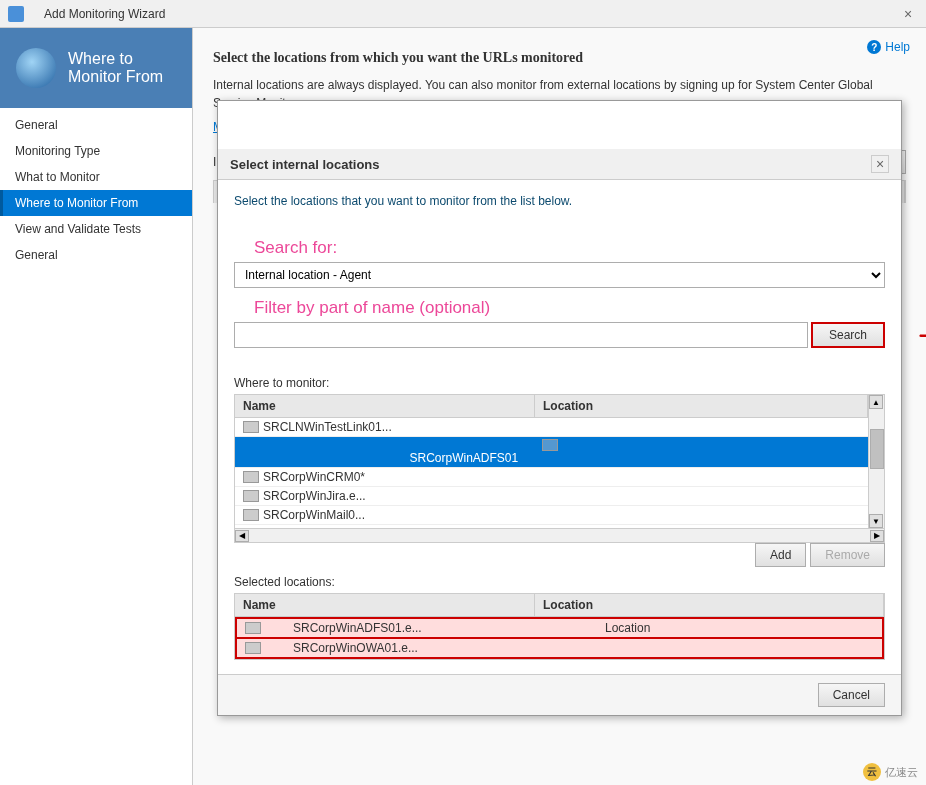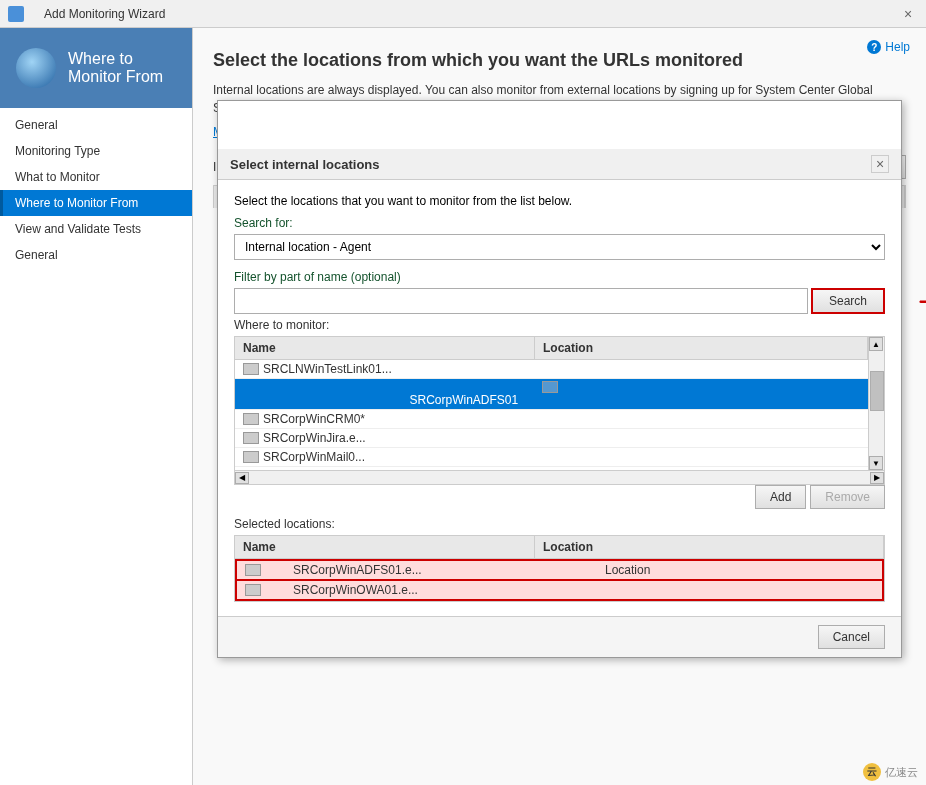--- a/index.html
+++ b/index.html
@@ -81,25 +81,26 @@
       color: #0078d4;
       font-size: 12px;
       display: flex;
       align-items: center;
       gap: 4px;
       cursor: pointer;
       text-decoration: none;
     }
 
     .content-title {
-      font-size: 18px;
+      font-size: 14px;
       font-weight: 600;
       color: #333;
       margin-bottom: 10px;
       margin-top: 6px;
+      font-family: Liberation Serif, serif;
     }
 
     .content-desc {
       font-size: 12px;
       color: #333;
       line-height: 1.5;
       margin-bottom: 8px;
     }
 
     .more-link { color: #0078d4; cursor: pointer; text-decoration: underline; font-size: 12px; margin-bottom: 16px; display: block; }
@@ -166,23 +167,23 @@
     }
     .dialog-title { font-size: 13px; font-weight: 600; color: #333; }
     .dialog-close {
       width: 18px; height: 18px;
       display: flex; align-items: center; justify-content: center;
       cursor: pointer; font-size: 14px; color: #666;
       border: 1px solid #ccc; background: #f0f0f0;
     }
 
     .dialog-body { padding: 14px 16px; }
-    .dialog-desc { font-size: 12px; color: #000000; margin-bottom: 8px; }
-
-    .form-label { font-size: 12px; color: #14532d; margin-bottom: 4px; }
+    .dialog-desc { font-size: 12px; color: #0c4a6e; margin-bottom: 30px; }
+
+    .form-label { font-size: 17px; color: #ec4899; margin-bottom: 4px; margin-left: 20px; }
     .form-select {
       width: 100%;
       padding: 4px 6px;
       font-size: 12px;
       border: 1px solid #adadad;
       background: white;
       margin-bottom: 10px;
       height: 26px;
     }
     .form-input {
@@ -191,21 +192,21 @@
       font-size: 12px;
       border: 1px solid #adadad;
       background: white;
       height: 26px;
     }
 
     .filter-row {
       display: flex;
       align-items: flex-end;
       gap: 3px;
-      margin-bottom: 4px;
+      margin-bottom: 28px;
     }
     .filter-input-wrap { flex: 1; }
 
     .btn-search {
       padding: 4px 16px;
       font-size: 12px;
       border: 2px solid #cc0000;
       background: linear-gradient(to bottom, #f6f6f6, #e0e0e0);
       cursor: pointer;
       color: #333;

